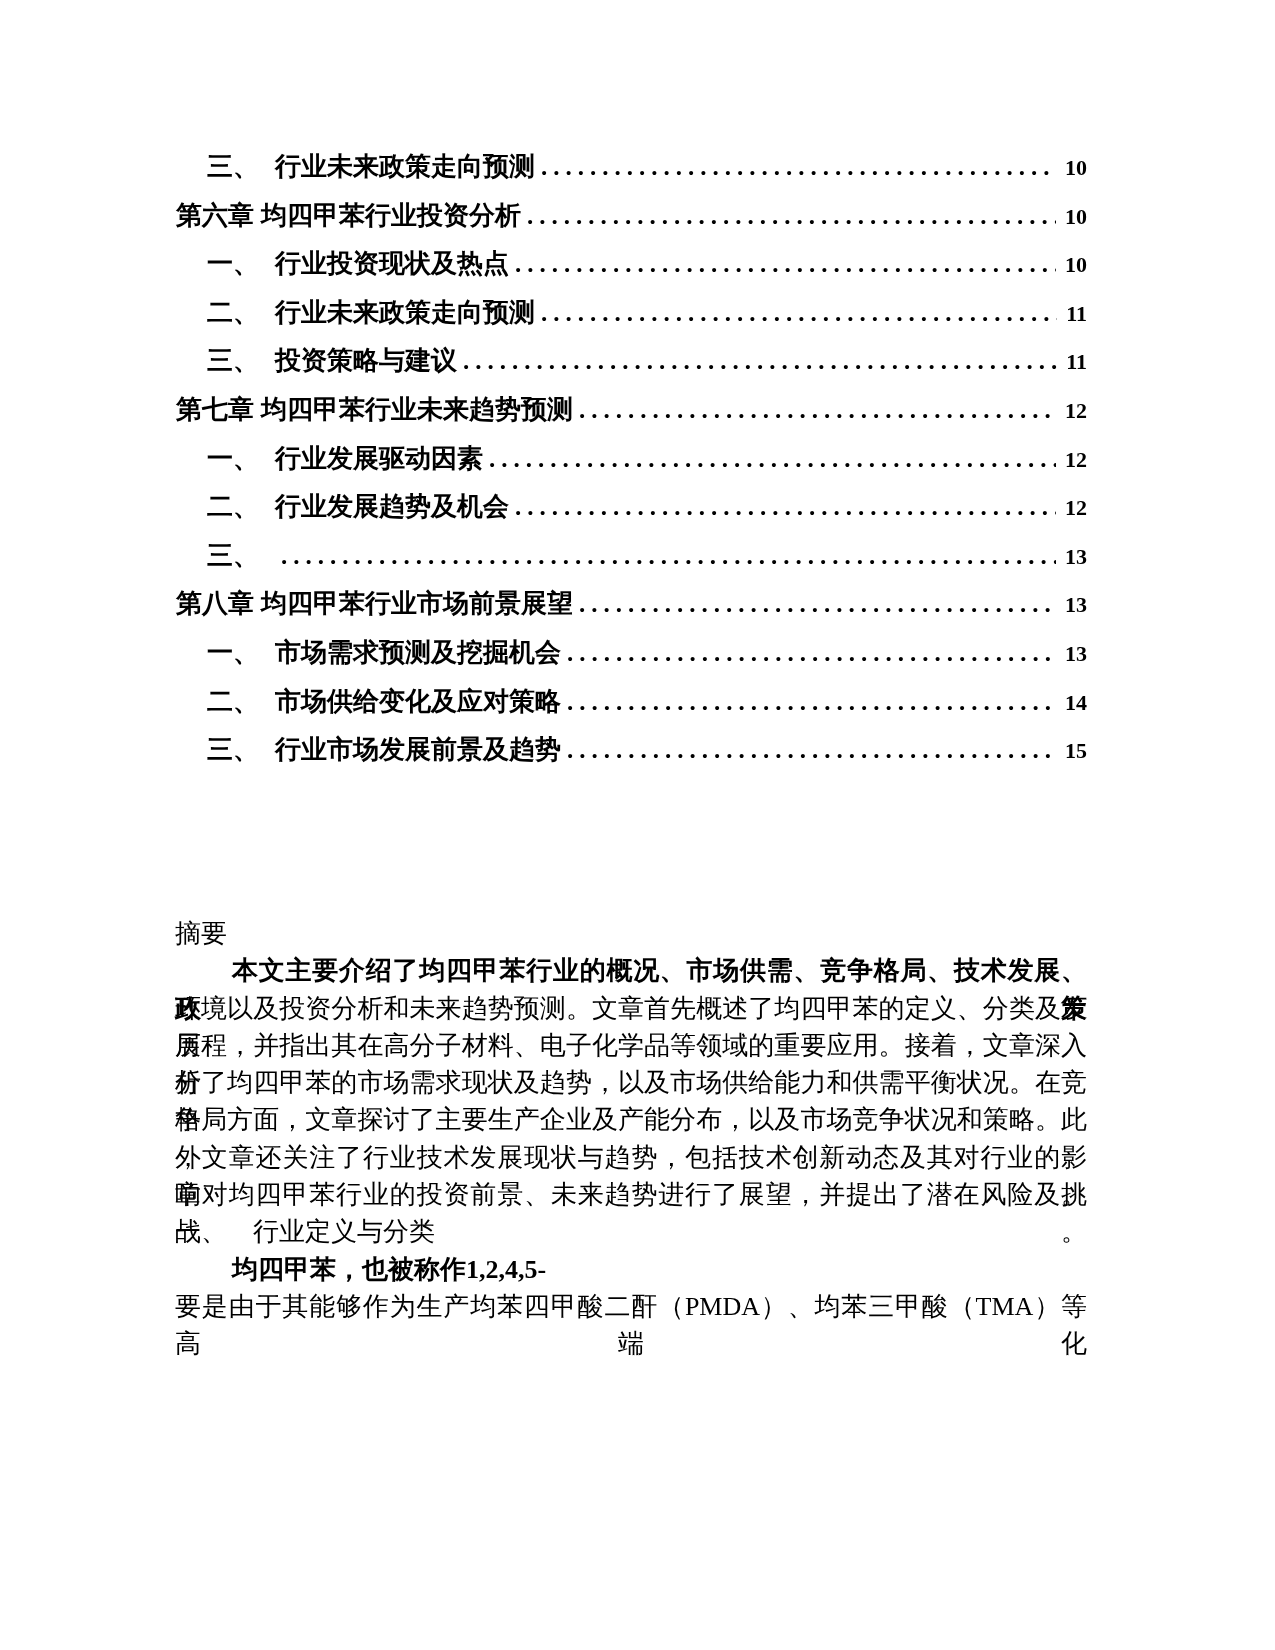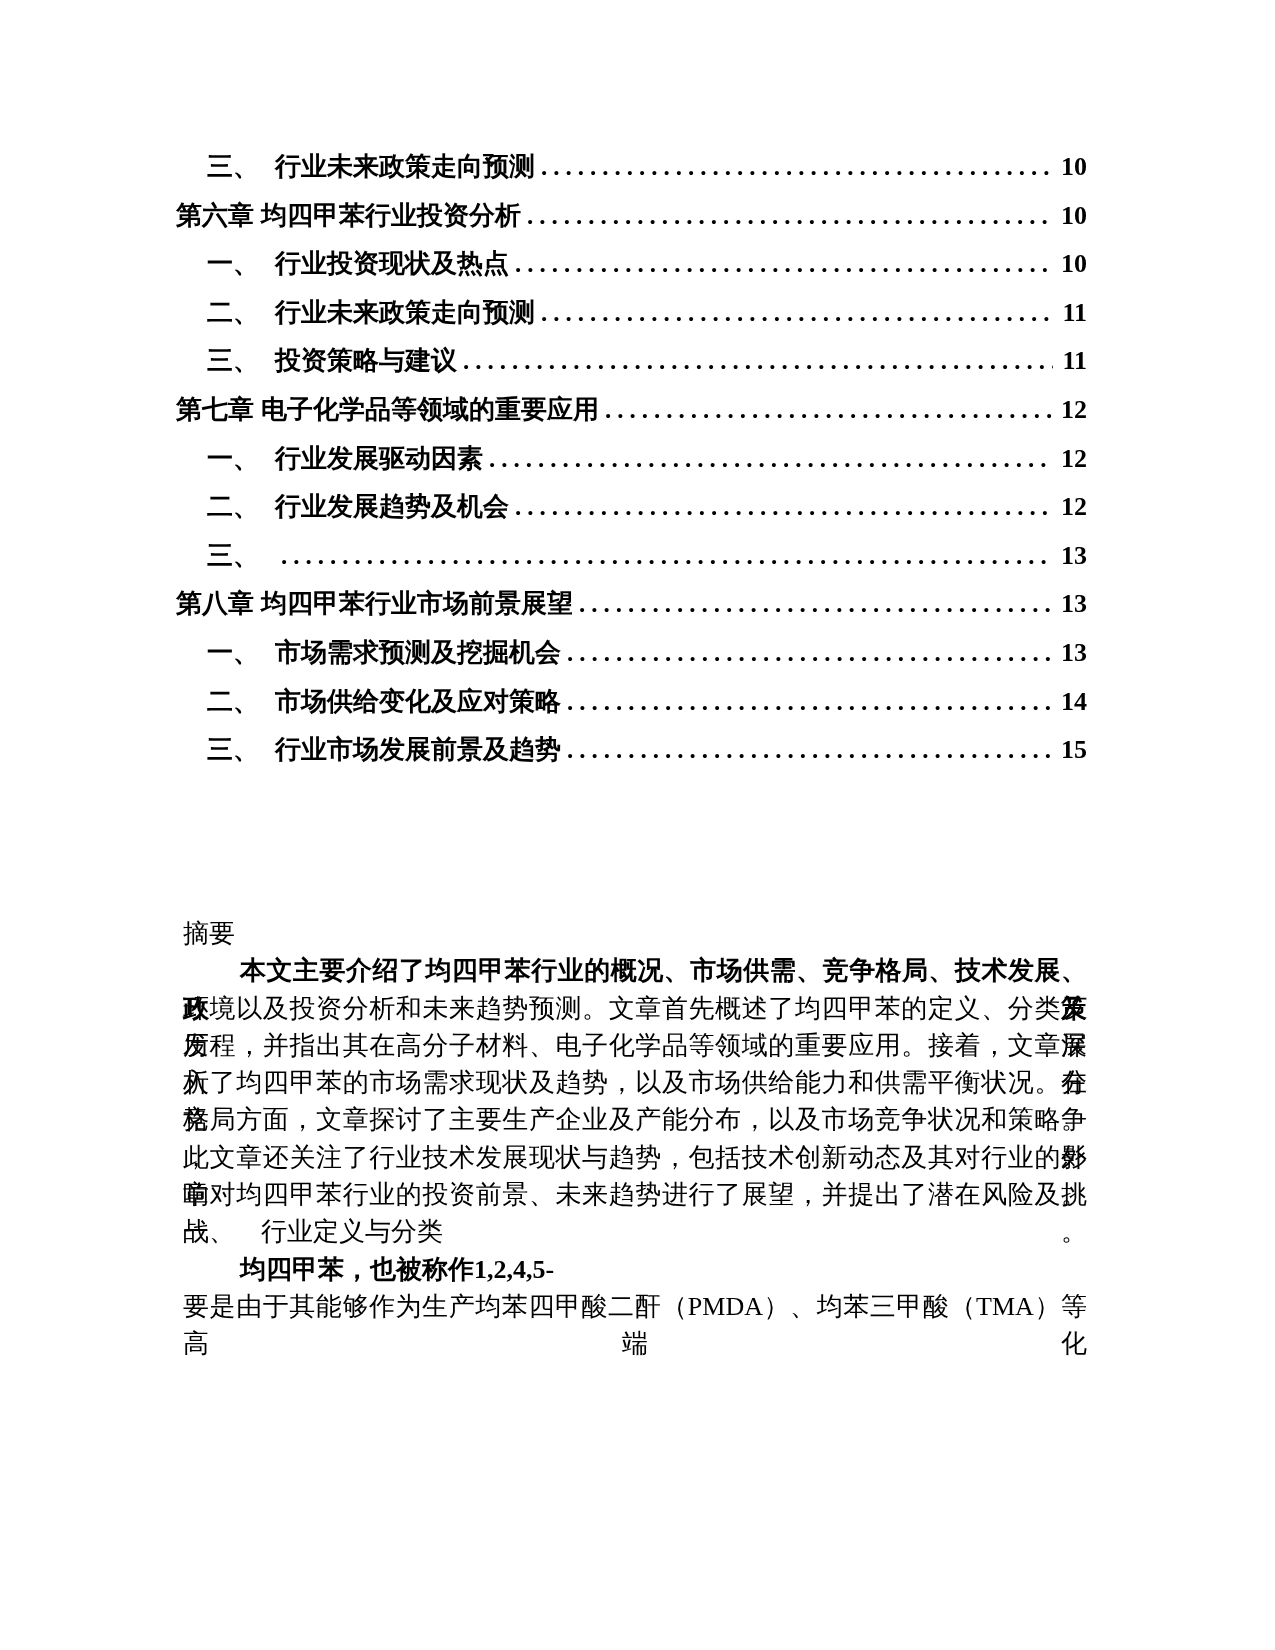--- a/index.html
+++ b/index.html
@@ -23,28 +23,28 @@
     flex:1 1 auto; min-width:0; overflow:hidden; white-space:nowrap;
     margin:0 9px 0 6px;
     font-family:"Liberation Serif", serif; font-size:25px;
     font-weight:bold; letter-spacing:6px;
   }
   .toc-leader::after {
     content:"..........................................................................................................................................................";
   }
   .toc-page {
     flex:0 0 auto;
-    font-family:"Liberation Serif", serif; font-size:26px; font-weight:bold;
+    font-family:"Liberation Serif", serif; font-size:22px; font-weight:bold;
   }
   
   .body-text {
     position:absolute; left:175px; top:915px; width:912px;
     font-family:"Liberation Serif", serif; font-size:26px;
   }
-  .line { height:37.3px; line-height:37.3px;margin-left:8px; }
+  .line { height:37.3px; line-height:37.3px; }
   .line.j { text-align:justify; text-align-last:justify; }
   .line.ind { text-indent:57px;font-weight:bold; }
 </style>
 </head>
 <body>
 
 <div class="page">
 
   <div class="toc">
 
@@ -78,21 +78,21 @@
 
     <div class="toc-row sub">
       <span class="toc-num">三、</span>
       <span class="toc-title">投资策略与建议</span>
       <span class="toc-leader"></span>
       <span class="toc-page">11</span>
     </div>
 
     <div class="toc-row chapter">
       <span class="toc-num">第七章</span>
-      <span class="toc-title">电子化学品等领域的重要应用</span>
+      <span class="toc-title">均四甲苯行业未来趋势预测</span>
       <span class="toc-leader"></span>
       <span class="toc-page">12</span>
     </div>
 
     <div class="toc-row sub">
       <span class="toc-num">一、</span>
       <span class="toc-title">行业发展驱动因素</span>
       <span class="toc-leader"></span>
       <span class="toc-page">12</span>
     </div>

